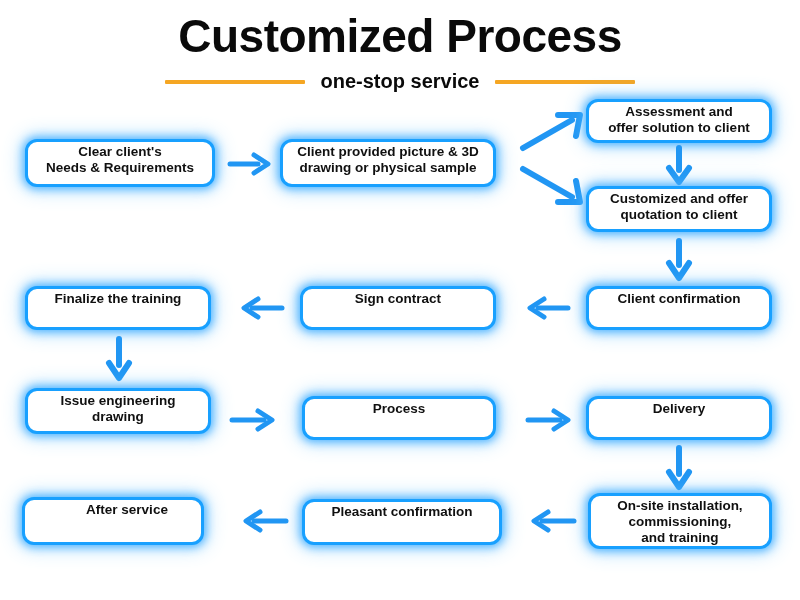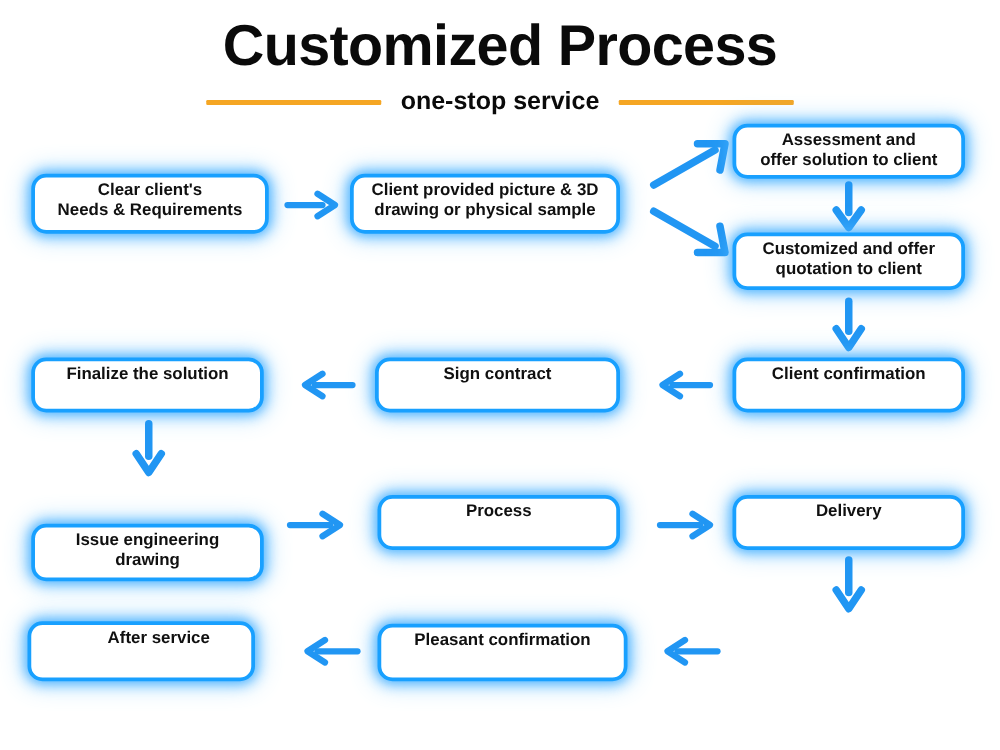--- a/index.html
+++ b/index.html
@@ -170,31 +170,31 @@
   </div>
 
   <div class="arrow" style="left:232px; top:296px;">
     <svg width="54" height="24" viewBox="0 0 54 24">
       <path d="M50 12 H20" stroke="#2196f3" stroke-width="5" stroke-linecap="round" fill="none"></path>
       <path d="M26 3 L12 12 L26 21" stroke="#2196f3" stroke-width="5" stroke-linecap="round" stroke-linejoin="round" fill="none"></path>
     </svg>
   </div>
 
   <div class="node" style="left:25px; top:286px; width:186px; height:44px;">
-    <span class="node-label">Finalize the solution</span>
+    <span class="node-label">Finalize the training</span>
   </div>
 
   <div class="arrow" style="left:103px; top:337px;">
     <svg width="32" height="46" viewBox="0 0 32 46">
       <path d="M16 2 V28" stroke="#2196f3" stroke-width="6" stroke-linecap="round" fill="none"></path>
       <path d="M6 26 L16 41 L26 26" stroke="#2196f3" stroke-width="6" stroke-linecap="round" stroke-linejoin="round" fill="none"></path>
     </svg>
   </div>
 
-  <div class="node" style="left:25px; top:419px; width:186px; height:46px;">
+  <div class="node" style="left:25px; top:388px; width:186px; height:46px;">
     <span class="node-label">Issue engineering
 drawing</span>
   </div>
 
   <div class="arrow" style="left:228px; top:408px;">
     <svg width="54" height="24" viewBox="0 0 54 24">
       <path d="M4 12 H36" stroke="#2196f3" stroke-width="5" stroke-linecap="round" fill="none"></path>
       <path d="M30 3 L44 12 L30 21" stroke="#2196f3" stroke-width="5" stroke-linecap="round" stroke-linejoin="round" fill="none"></path>
     </svg>
   </div>
@@ -214,20 +214,25 @@
     <span class="node-label">Delivery</span>
   </div>
 
   <div class="arrow" style="left:663px; top:446px;">
     <svg width="32" height="46" viewBox="0 0 32 46">
       <path d="M16 2 V28" stroke="#2196f3" stroke-width="6" stroke-linecap="round" fill="none"></path>
       <path d="M6 26 L16 41 L26 26" stroke="#2196f3" stroke-width="6" stroke-linecap="round" stroke-linejoin="round" fill="none"></path>
     </svg>
   </div>
 
+  <div class="node" style="left:588px; top:493px; width:184px; height:56px;">
+    <span class="node-label">On-site installation,
+commissioning,
+and training</span>
+  </div>
 
   <div class="arrow" style="left:520px; top:509px;">
     <svg width="58" height="24" viewBox="0 0 58 24">
       <path d="M54 12 H22" stroke="#2196f3" stroke-width="5" stroke-linecap="round" fill="none"></path>
       <path d="M28 3 L14 12 L28 21" stroke="#2196f3" stroke-width="5" stroke-linecap="round" stroke-linejoin="round" fill="none"></path>
     </svg>
   </div>
 
   <div class="node" style="left:302px; top:499px; width:200px; height:46px;">
     <span class="node-label">Pleasant confirmation</span>

